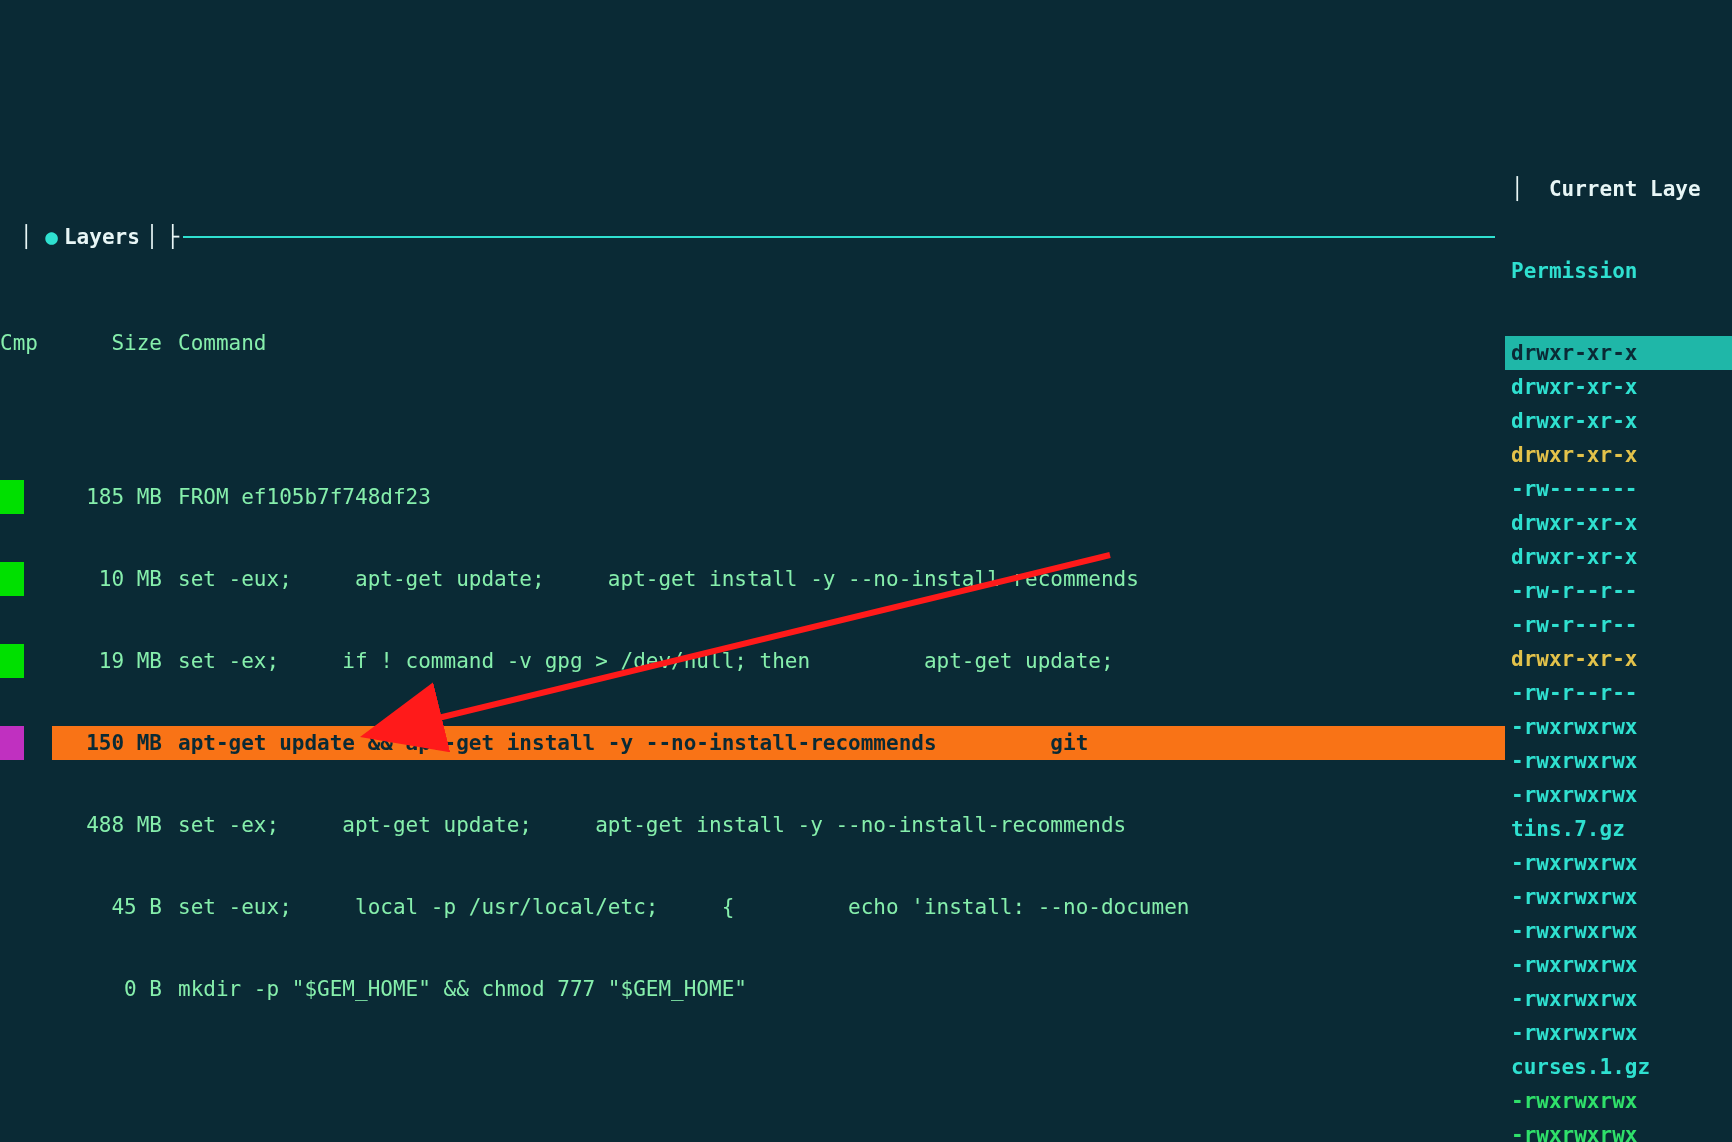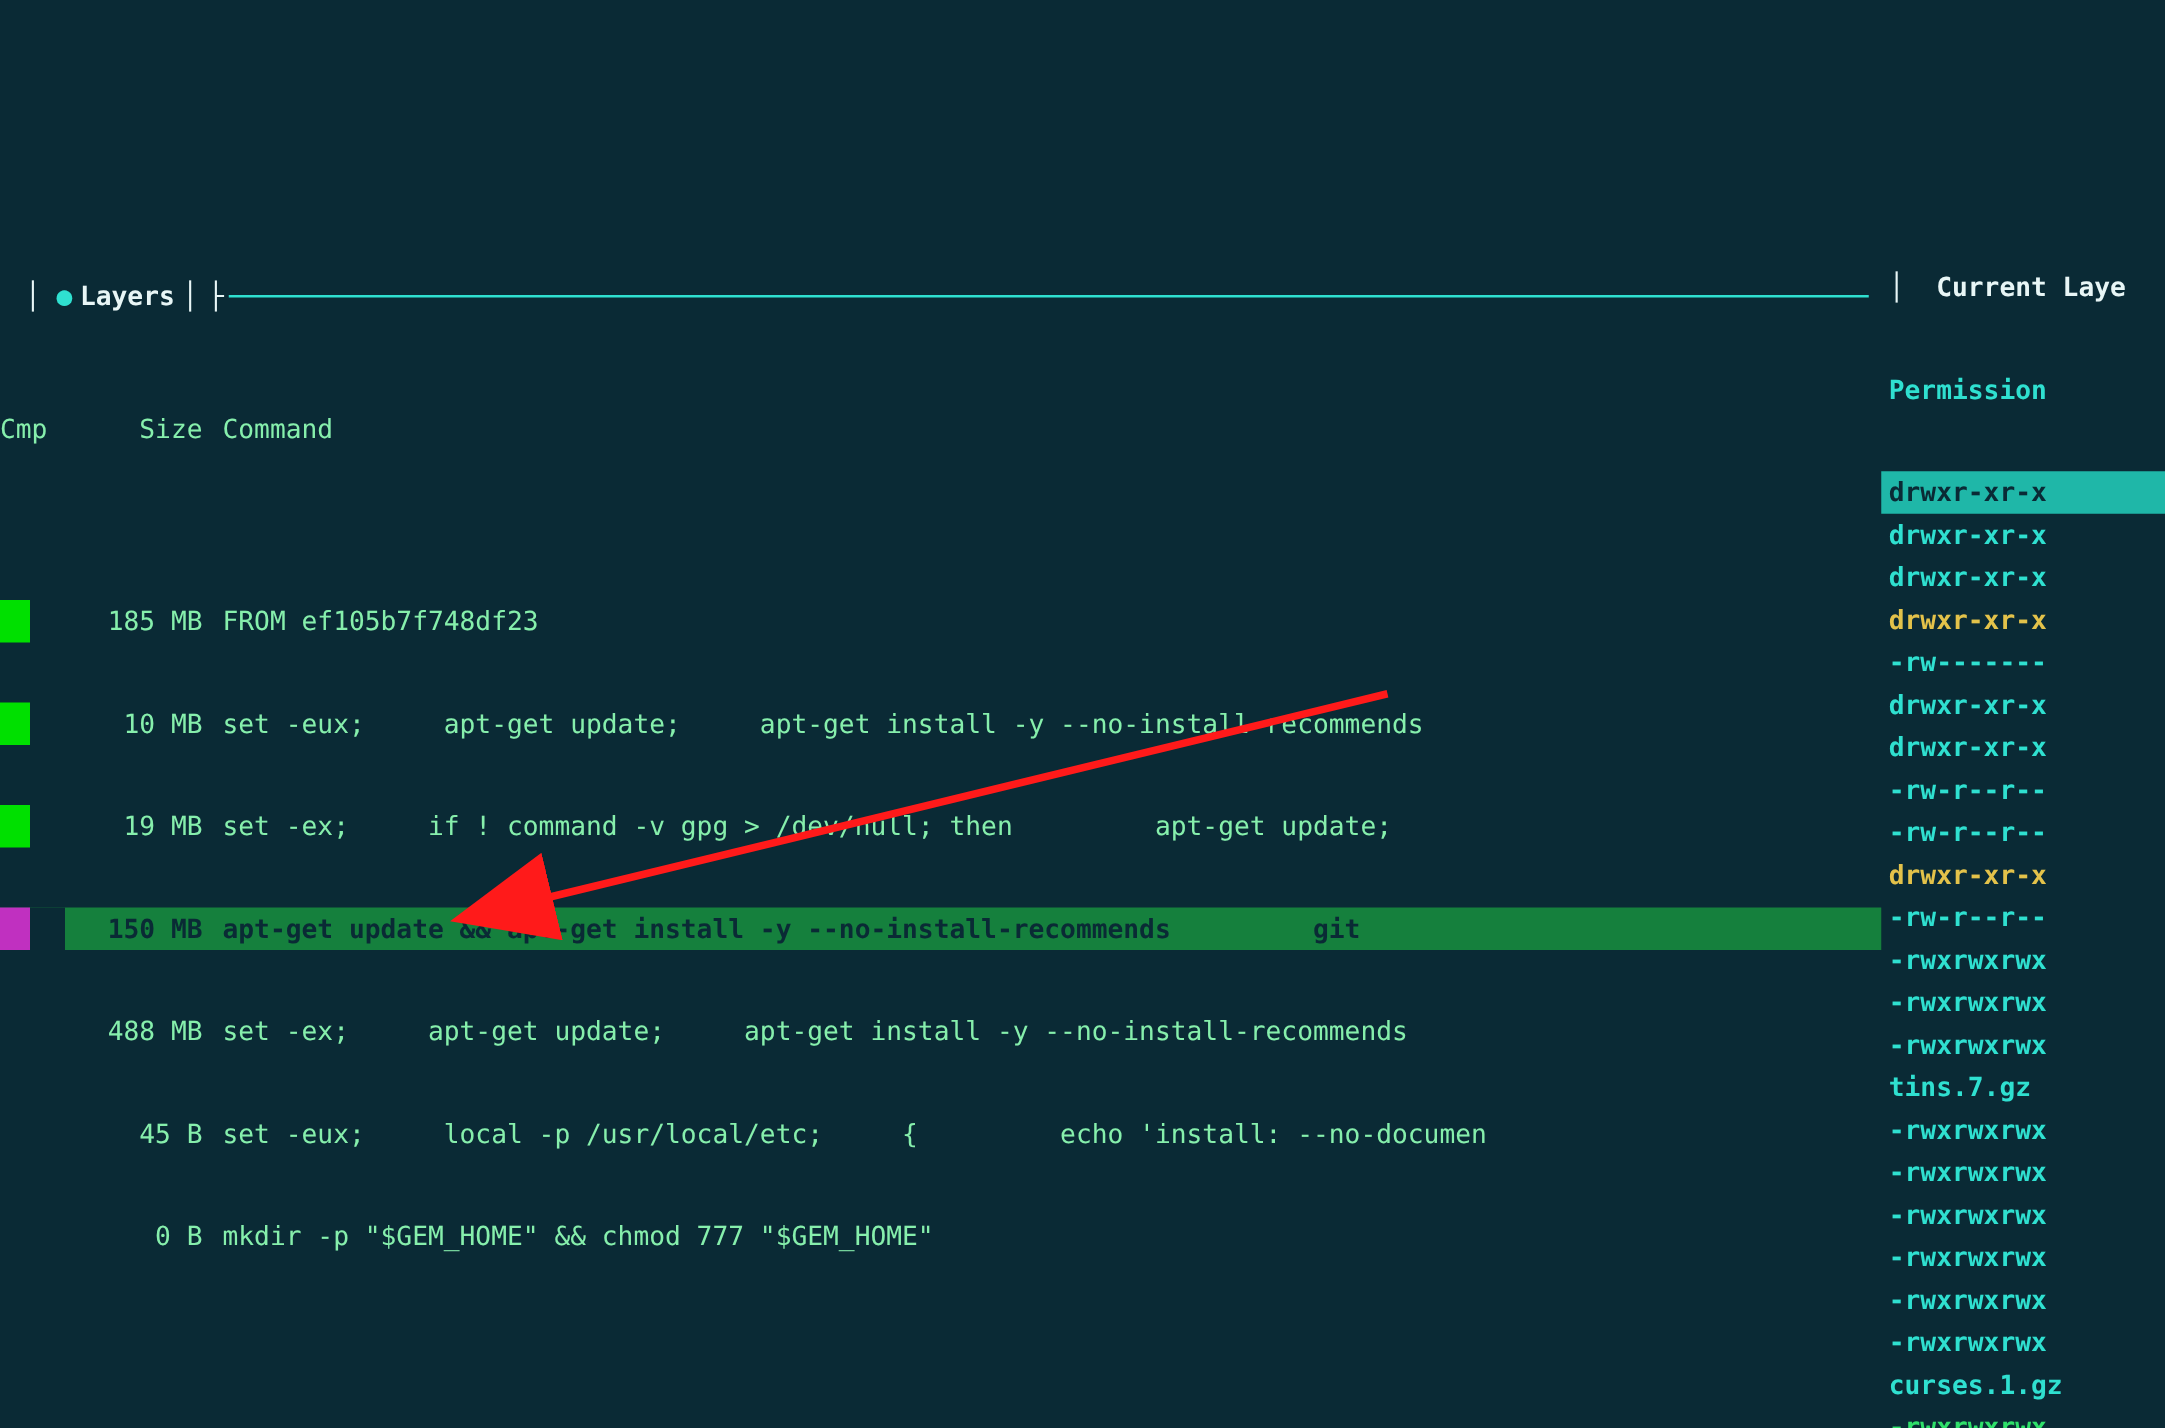--- a/index.html
+++ b/index.html
@@ -42,27 +42,27 @@
   }
   .col-cmp   { width: 52px;  }
   .col-size  { width: 120px; text-align: right; padding-right: 10px; }
   .col-cmd   { flex: 1; padding-left: 6px; overflow: hidden; }
 
   .cmp-swatch { display:inline-block; width:24px; height:34px; vertical-align: top; }
   .sw-green   { background:#00e000; }
   .sw-magenta { background:#c030c0; }
 
   .row-highlight {
-    background: #15803d;
+    background: #f97316;
     justify-content: center;
   }
   .row-highlight .col-size, .row-highlight .col-cmd { color:#0a2a35; font-weight:bold; }
 
   
-  .right .hdr { color:#e8f6f6; font-weight:bold; padding-left:6px; height:34px; line-height:34px;margin-top:41px; }
+  .right .hdr { color:#e8f6f6; font-weight:bold; padding-left:6px; height:34px; line-height:34px; }
   .right .perm { height:34px; line-height:34px; padding-left:6px;font-weight:bold; }
   .right .perm.hl { background:#1fb7a8; color:#0a2a35; font-weight:bold; }
   .right .perm.teal  { color:#2fe0d0; }
   .right .perm.yellow{ color:#e3c24a; }
   .right .perm.green { color:#2fe06a; }
 
   
   .arrow-svg {
     position:absolute; left:0; top:0; width:1500px; height:650px; pointer-events:none;
   }

